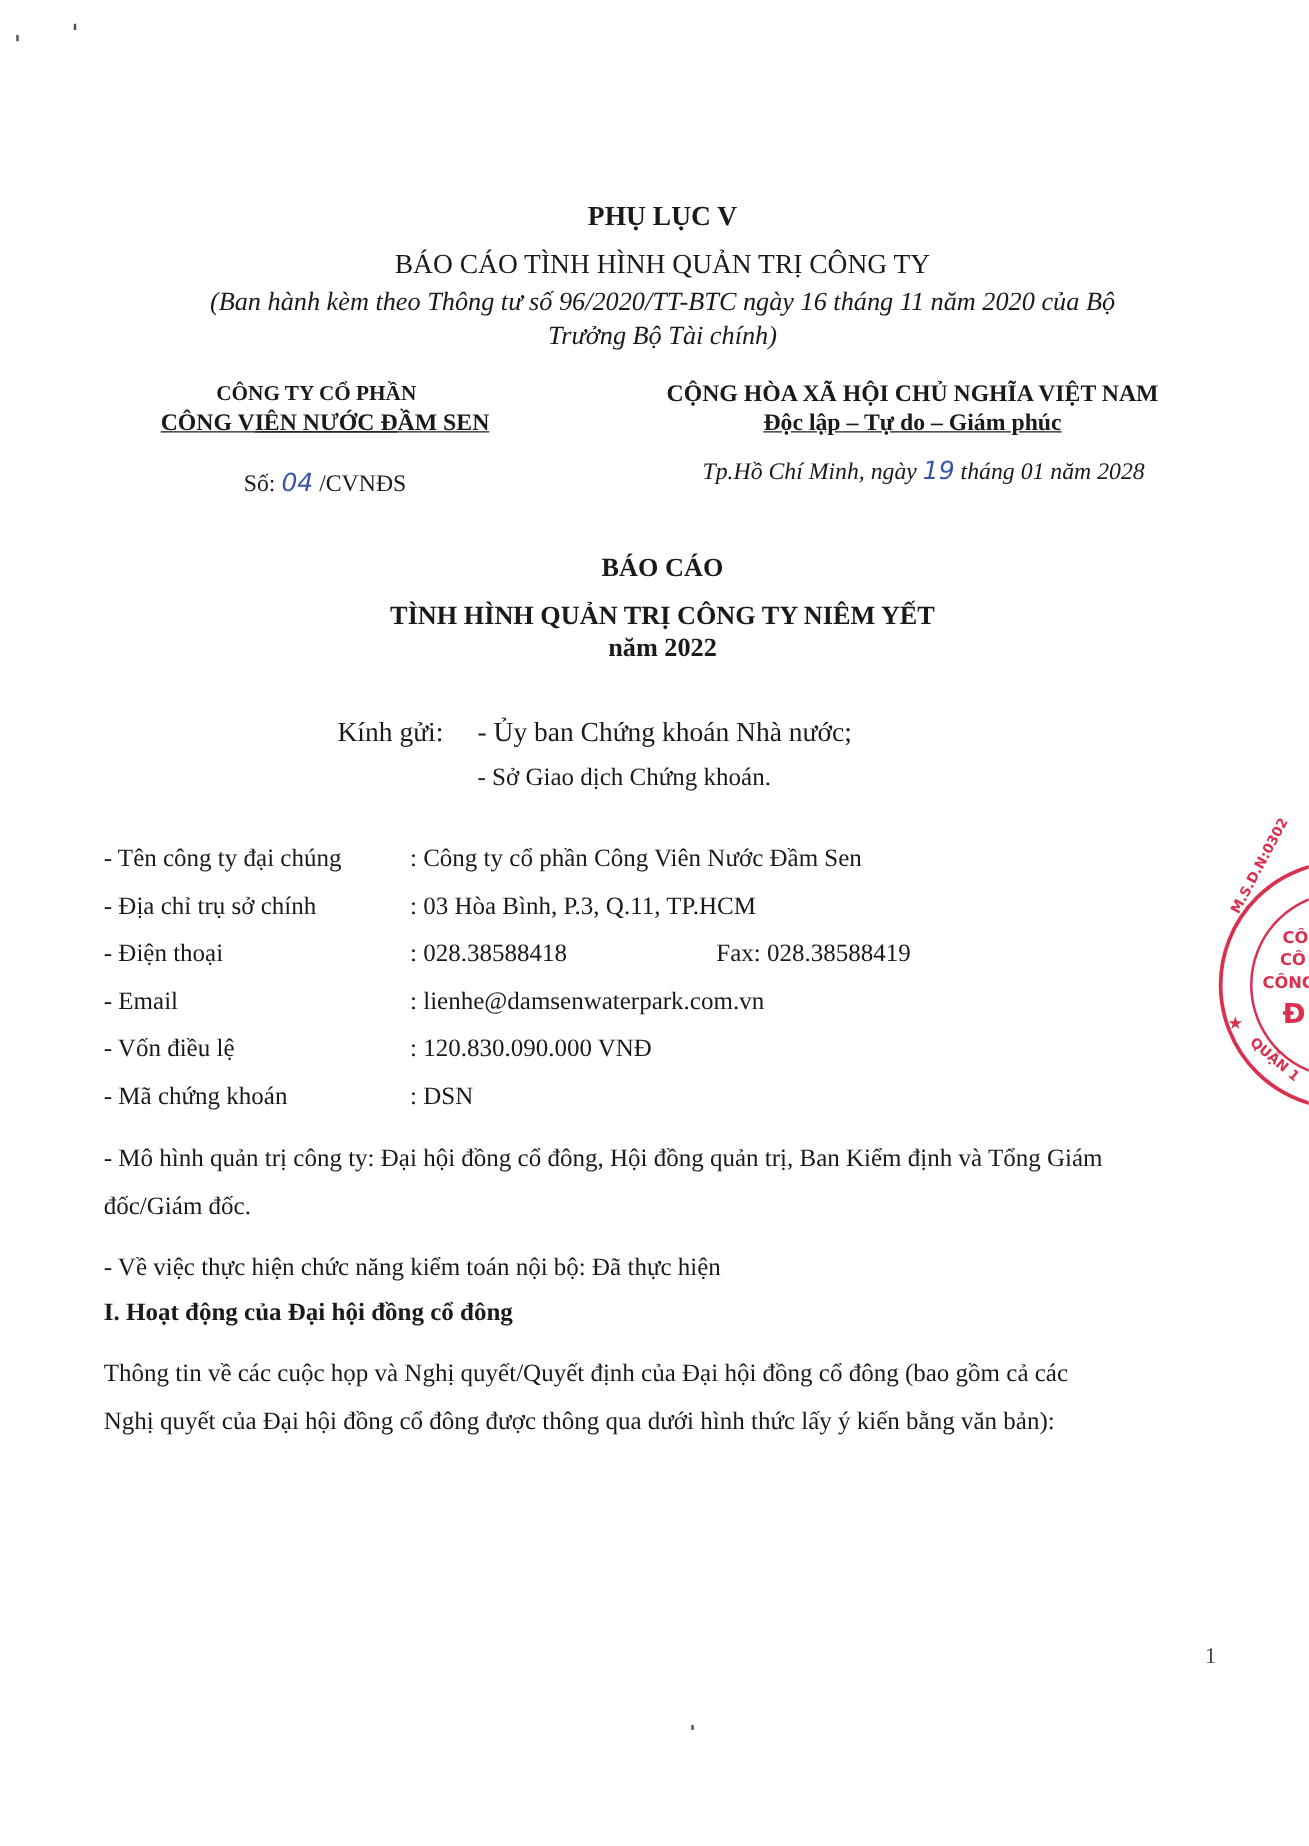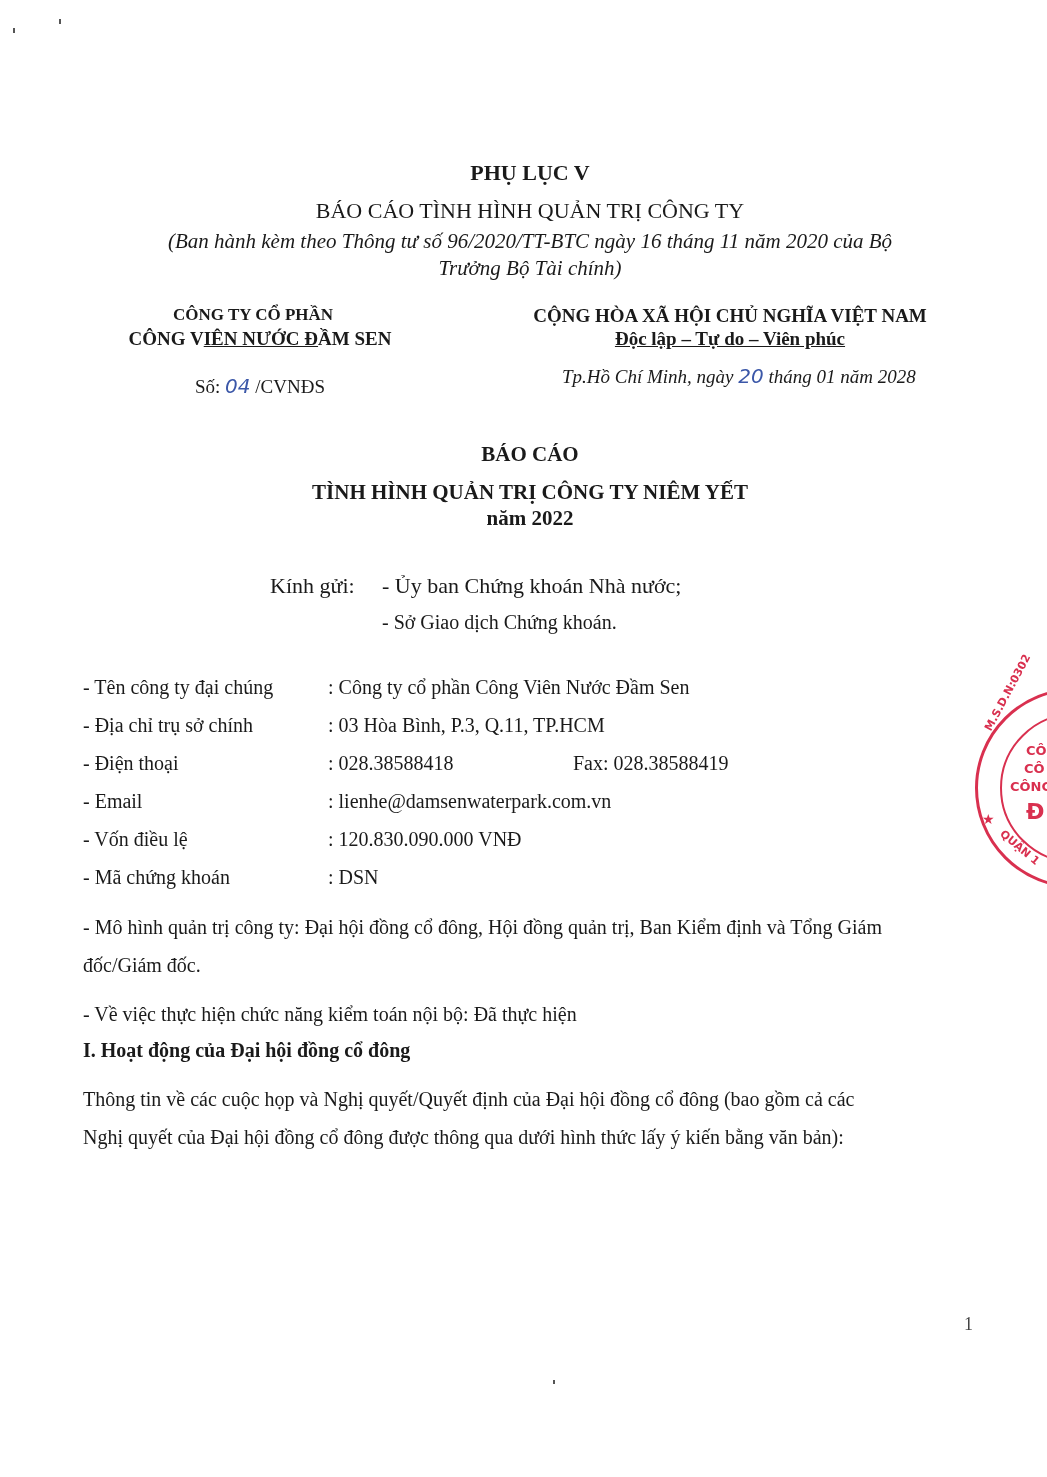--- a/index.html
+++ b/index.html
@@ -33,31 +33,31 @@
 
 <div class="speck" style="left:13px;top:28px;"></div>
 <div class="speck" style="left:59px;top:19px;"></div>
 
 <div class="abs center bold" style="left:0;width:1060px;top:160px;font-size:22px;">PHỤ LỤC V</div>
 <div class="abs center" style="left:0;width:1060px;top:198px;font-size:22px;">BÁO CÁO TÌNH HÌNH QUẢN TRỊ CÔNG TY</div>
 <div class="abs center ital" style="left:0;width:1060px;top:229px;font-size:21px;">(Ban hành kèm theo Thông tư số 96/2020/TT-BTC ngày 16 tháng 11 năm 2020 của Bộ</div>
 <div class="abs center ital" style="left:0;width:1060px;top:256px;font-size:21px;">Trưởng Bộ Tài chính)</div>
 
 <div class="abs center bold" style="left:93px;width:320px;top:305px;font-size:17px;">CÔNG TY CỔ PHẦN</div>
-<div class="abs center bold" style="left:100px;width:320px;top:328px;font-size:19px;">
+<div class="abs center bold" style="left:100px;width:320px;top:328px;font-size:19px;text-decoration:underline;">
   <span>CÔNG V</span><span class="ul">IÊN NƯỚC Đ</span><span>ẦM SEN</span>
 </div>
 <div class="abs center" style="left:100px;width:320px;top:374px;font-size:19px;">
   <span>Số: </span><span class="hand" style="font-size:20px;">04</span><span> /CVNĐS</span>
 </div>
 
 <div class="abs center bold" style="left:500px;width:460px;top:305px;font-size:19px;">CỘNG HÒA XÃ HỘI CHỦ NGHĨA VIỆT NAM</div>
-<div class="abs center bold ul" style="left:500px;width:460px;top:328px;font-size:19px;">Độc lập – Tự do – Viên phúc</div>
+<div class="abs center bold ul" style="left:500px;width:460px;top:328px;font-size:19px;">Độc lập – Tự do – Giám phúc</div>
 <div class="abs ital" style="left:562px;top:364px;font-size:19px;">
-  <span>Tp.Hồ Chí Minh, ngày </span><span class="hand" style="font-size:20px;">20</span><span>  tháng 01 năm 2028</span>
+  <span>Tp.Hồ Chí Minh, ngày </span><span class="hand" style="font-size:20px;">19</span><span>  tháng 01 năm 2028</span>
 </div>
 
 <div class="abs center bold" style="left:0;width:1060px;top:442px;font-size:21px;">BÁO CÁO</div>
 <div class="abs center bold" style="left:0;width:1060px;top:480px;font-size:21px;">TÌNH HÌNH QUẢN TRỊ CÔNG TY NIÊM YẾT</div>
 <div class="abs center bold" style="left:0;width:1060px;top:506px;font-size:21px;">năm 2022</div>
 
 <div class="abs" style="left:270px;top:573px;font-size:22px;">Kính gửi:</div>
 <div class="abs" style="left:382px;top:573px;font-size:22px;">- Ủy ban Chứng khoán Nhà nước;</div>
 <div class="abs" style="left:382px;top:611px;font-size:20px;">- Sở Giao dịch Chứng khoán.</div>
 

